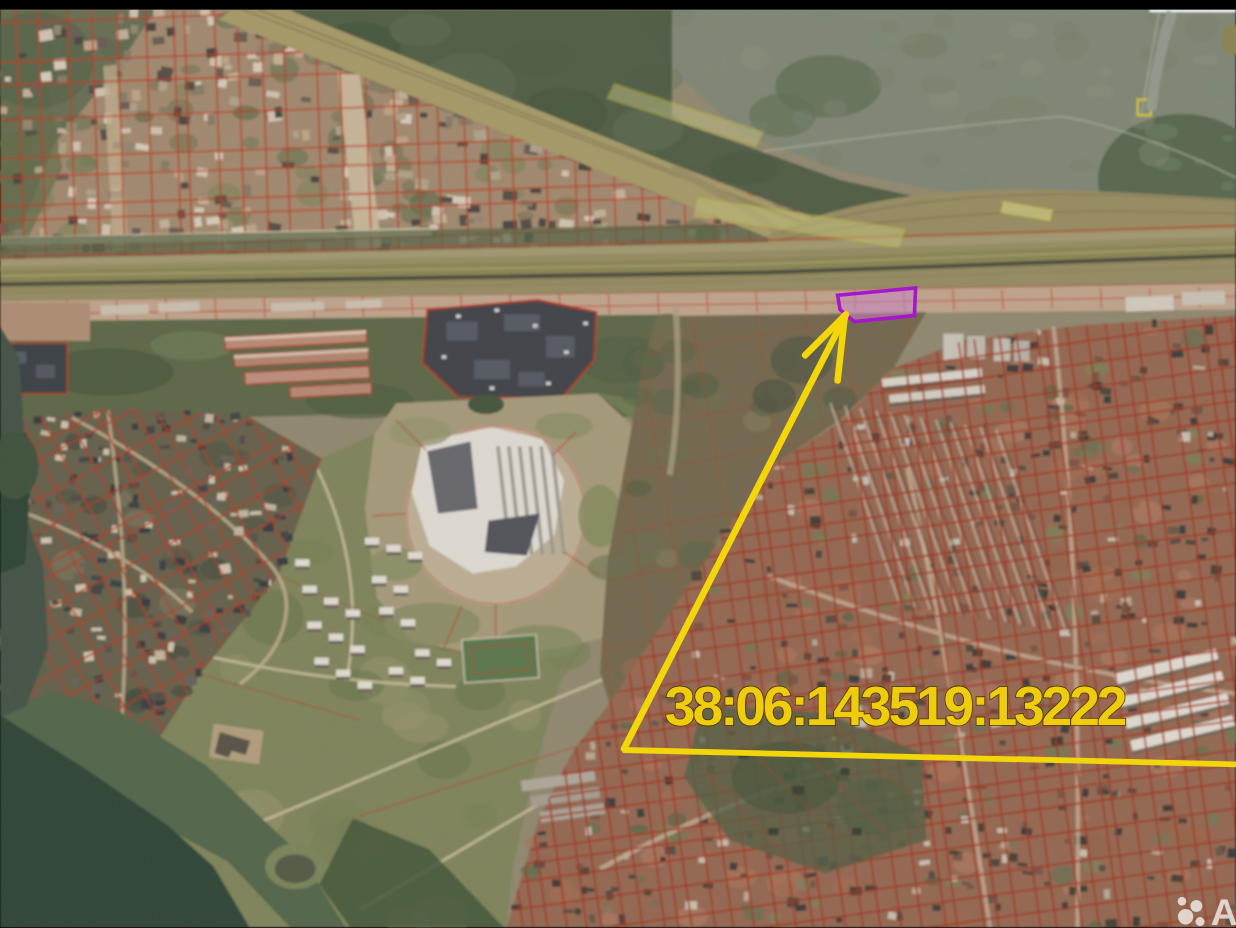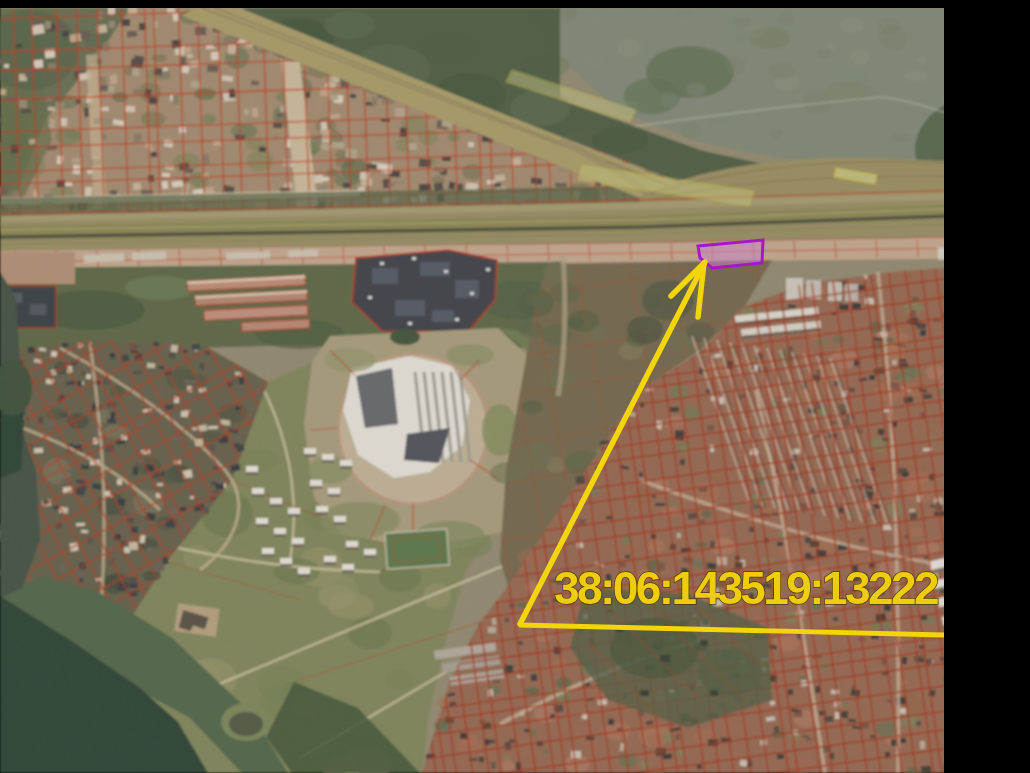--- a/index.html
+++ b/index.html
@@ -1,16 +1,16 @@
 <!DOCTYPE html>
 <html><head>
 <meta charset="utf-8">
 <style>
   html, body { margin: 0; padding: 0; background: #000; }
-  #wrap { width: 944px; height: 773px; overflow: hidden; position: relative; }
+  #wrap { width: 1030px; height: 773px; overflow: hidden; position: relative; }
 </style>
 </head>
 <body>
 
 <div id="wrap">
 <svg width="1030" height="773" viewBox="0 0 1030 773" xmlns="http://www.w3.org/2000/svg">
 <defs>
 
 <clipPath id="clipVillage">
           <polygon points="0,8 197,8 662,172 714,206 720,218 0,230"></polygon>

